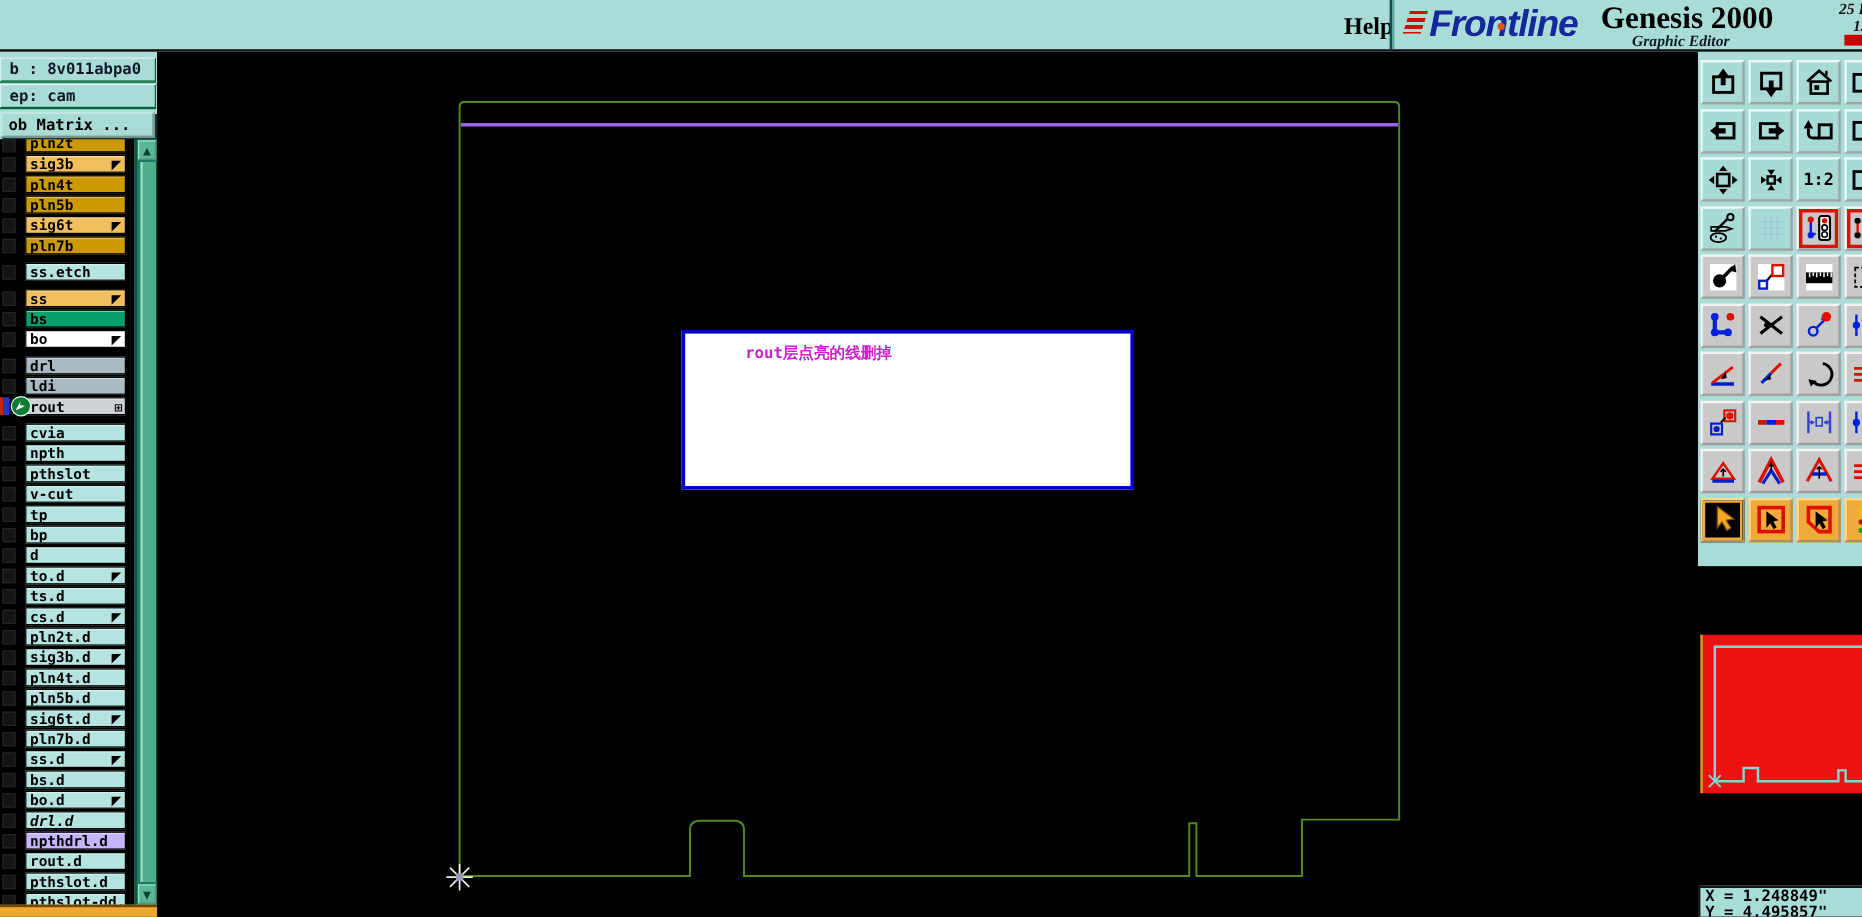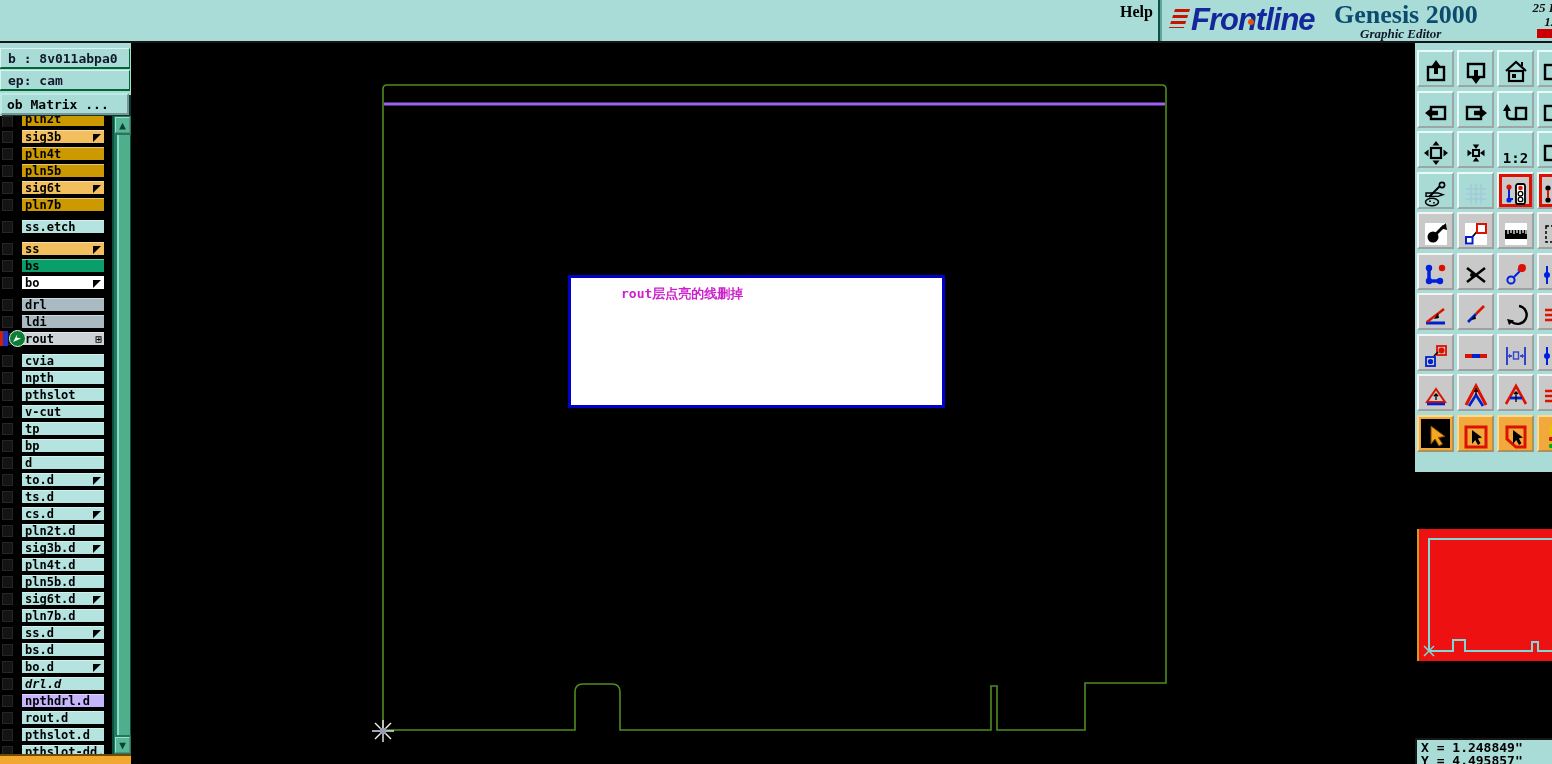--- a/index.html
+++ b/index.html
@@ -5,31 +5,31 @@
   html,body{margin:0;padding:0;}
   body{width:1552px;height:764px;position:relative;overflow:hidden;background:#000;
        font-family:"DejaVu Sans Mono","Liberation Mono",monospace;}
   
   .header{position:absolute;left:0;top:0;width:1552px;height:41px;background:var(--teal-bg);
           border-bottom:2px solid #161616;z-index:30;}
   .menu-items{position:absolute;left:4px;top:0;height:41px;display:flex;align-items:center;gap:27px;}
   .menu-item{font-family:"Liberation Serif","DejaVu Serif",serif;font-weight:bold;font-size:16px;color:#000;
              white-space:nowrap;cursor:default;}
   .menu-item u{text-decoration:underline;}
-  .help-item{position:absolute;left:1120px;top:0;height:24px;display:flex;align-items:center;
-             font-family:"Liberation Serif",serif;font-weight:bold;font-size:16px;}
+  .help-item{position:absolute;left:1120px;top:10px;height:24px;display:flex;align-items:center;
+             font-family:"Liberation Serif",serif;font-weight:bold;font-size:20px;}
   .header-sep{position:absolute;left:1158px;top:0;height:41px;width:0;
               border-left:2px solid #11504a;box-shadow:2px 0 0 #5fa59e;}
   .logo-bars{position:absolute;left:1172px;top:9px;width:15px;height:19px;
              background:repeating-linear-gradient(#cc1100 0 3px,transparent 3px 6px);transform:skewX(-18deg);}
   .logo-text{position:absolute;left:1191px;top:2px;font-family:"Liberation Sans","DejaVu Sans",sans-serif;
              font-weight:bold;font-style:italic;font-size:31px;color:#15289b;letter-spacing:-1px;}
   .logo-dot{position:absolute;left:1248px;top:19px;width:6px;height:6px;border-radius:50%;background:#e05510;}
   .product-name{position:absolute;left:1334px;top:0px;font-family:"Liberation Serif","DejaVu Serif",serif;
-                font-weight:bold;font-size:26px;color:#0c4a6e;white-space:nowrap;}
+                font-weight:bold;font-size:26px;color:#000000;white-space:nowrap;}
   .edition{position:absolute;left:1360px;top:26px;font-family:"Liberation Serif",serif;
            font-weight:bold;font-style:italic;font-size:13px;color:#0f172a;}
   .datetime{position:absolute;left:1466px;top:1px;text-align:right;width:120px;
             font-family:"Liberation Serif",serif;font-weight:bold;font-style:italic;font-size:13px;
             line-height:14px;color:#111;white-space:nowrap;}
   .header-redmark{position:absolute;left:1537px;top:29px;width:15px;height:9px;background:#cc0000;}
   
   .sidebar{position:absolute;left:0;top:43px;width:131px;height:721px;background:var(--teal-bg);}
   .job-box{position:absolute;left:0;width:130px;height:20px;background:var(--teal-bg);
            border:1px solid #063;border-top-color:#d9f3f0;border-left-color:#d9f3f0;
@@ -70,21 +70,21 @@
   
   .canvas{position:absolute;left:131px;top:43px;width:1284px;height:721px;background:#000;}
   
   .note-window{position:absolute;left:568px;top:275px;width:377px;height:133px;background:#fff;
                border:3px solid var(--note-border);box-sizing:border-box;z-index:20;padding-left:41px;}
   .note-text{margin:7px 0 0 9px;font-weight:bold;font-size:13px;color:var(--note-text);}
   
   .toolbar-bg{position:absolute;left:1415px;top:43px;width:137px;height:429px;background:var(--teal-bg);}
   .toolbar-grid{position:absolute;left:1417px;top:50px;width:135px;height:420px;display:grid;
                 grid-template-columns:repeat(4,40px);grid-auto-rows:40.5px;overflow:hidden;}
-  .tb-btn{width:37px;height:37px;box-sizing:border-box;display:flex;align-items:flex-end;justify-content:center;
+  .tb-btn{width:37px;height:37px;box-sizing:border-box;display:flex;align-items:center;justify-content:center;
           cursor:pointer;}
   .tb-btn svg{display:block;}
   .s-teal{background:#a8dad6;border:2px outset #eafaf8;}
   .s-gray{background:#c9c9c9;border:2px outset #f4f4f4;}
   .s-red-active{background:#c9c9c9;border:2px outset #f4f4f4;box-shadow:inset 0 0 0 3px #dd1100;}
   .s-orange{background:#f2a93b;border:2px outset #ffd98f;}
   .s-orange-active{background:#000;border:2px outset #ffd98f;box-shadow:inset 0 0 0 2px #f2a93b;}
   .tb-text{font-weight:bold;font-size:14px;font-family:"DejaVu Sans Mono",monospace;color:#000;}
   
   .overview{position:absolute;left:1415px;top:472px;width:137px;height:266px;background:#000;}

